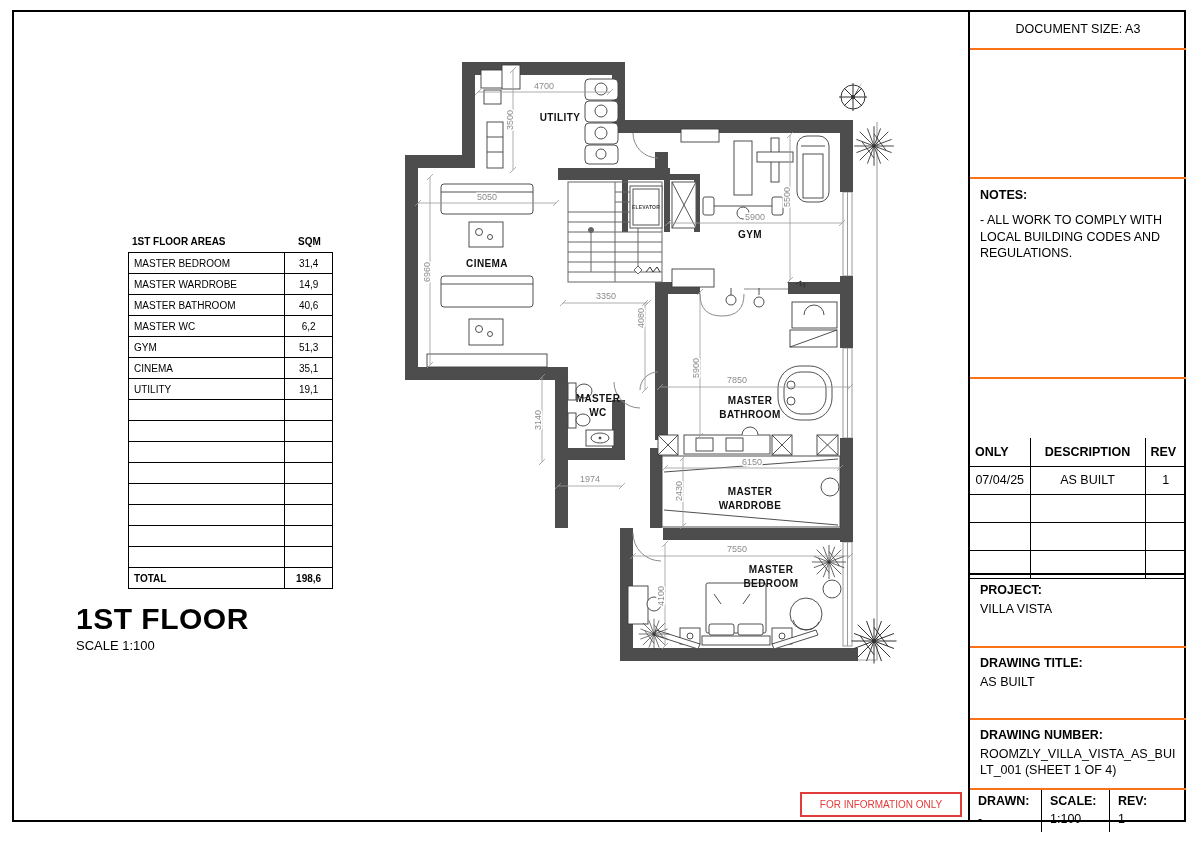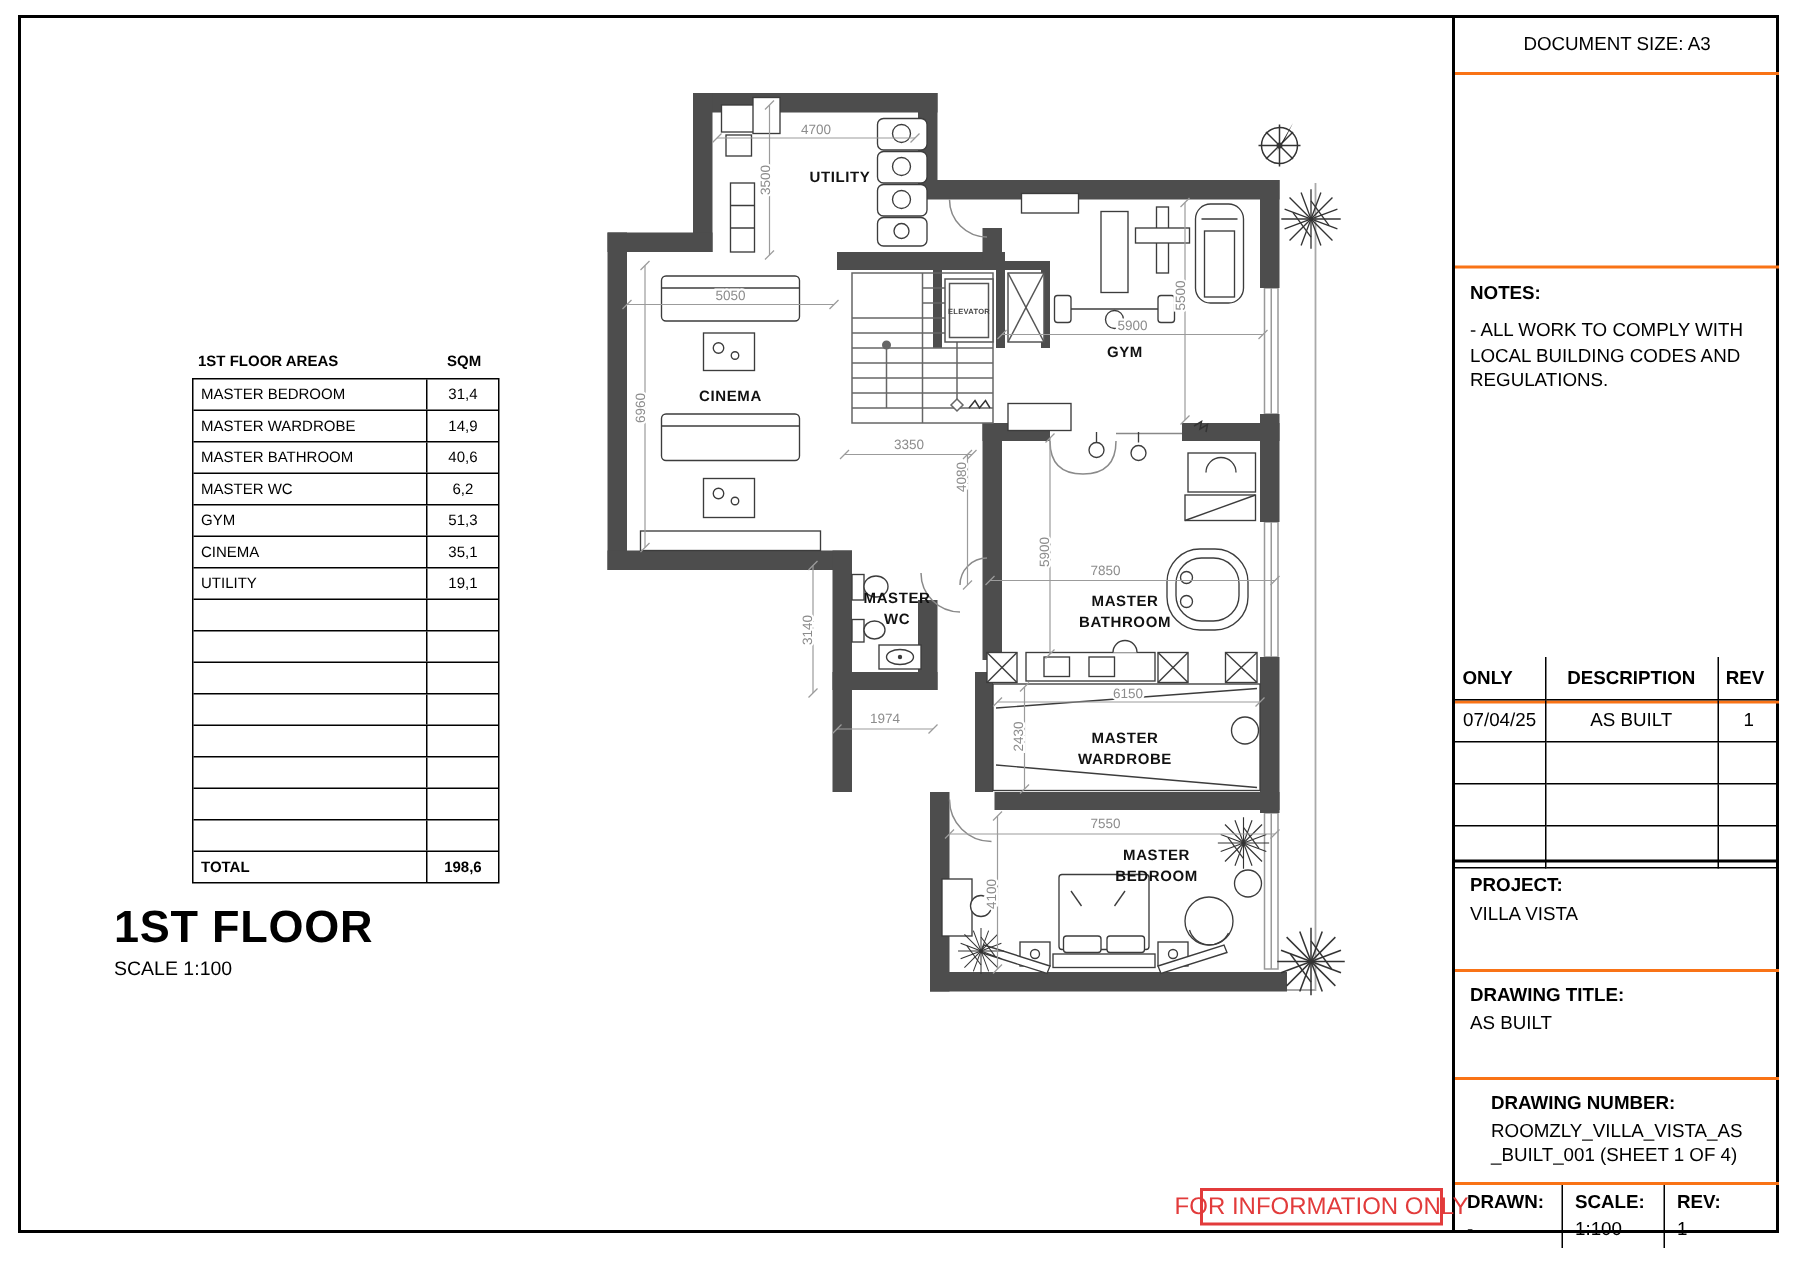--- a/index.html
+++ b/index.html
@@ -6,36 +6,36 @@
   .page{position:relative;width:1200px;height:849px;background:#fff;overflow:hidden;
         font-family:"Liberation Sans", sans-serif;color:#000;}
   .page-border{position:absolute;left:12px;top:10px;width:1174px;height:812px;
         border:2px solid #000;box-sizing:border-box;}
   
   .titleblock{position:absolute;left:968px;top:10px;width:218px;height:812px;
         border-left:2px solid #000;box-sizing:border-box;font-size:12.5px;}
   .tb-cell{position:absolute;left:0;width:100%;box-sizing:border-box;border-bottom:2px solid #f97316;}
   .tb-docsize{top:0;height:40px;display:flex;align-items:center;justify-content:center;}
   .tb-empty{top:40px;height:129px;}
-  .tb-notes{top:169px;height:290px;padding:9px 10px;}
+  .tb-notes{top:169px;height:200px;padding:9px 10px;}
   .tb-notes .h{font-weight:bold;margin-bottom:10px;}
   .tb-notes p{margin:0 0 14px 0;line-height:1.32;}
   .tb-rev{top:428px;height:137px;border-bottom:2px solid #000;}
   .rev-table{width:100%;height:100%;border-collapse:collapse;table-layout:fixed;font-size:12.5px;}
   .rev-table th,.rev-table td{border:1.5px solid #000;padding:0 5px;overflow:hidden;white-space:nowrap;}
   .rev-table th{font-weight:bold;text-align:left;height:22px;}
   .rev-table th.c,.rev-table td.c{text-align:center;}
   .rev-table tr{height:28px;}
   .rev-table th:first-child,.rev-table td:first-child{border-left:none;}
   .rev-table th:last-child,.rev-table td:last-child{border-right:none;}
   .rev-table tr:first-child th{border-top:none;}
   .col-date{width:60px;}.col-desc{width:115px;}.col-rev{width:41px;}
   .tb-project{top:565px;height:73px;padding:8px 10px;}
   .tb-dtitle{top:638px;height:72px;padding:8px 10px;}
-  .tb-dnumber{top:710px;height:70px;padding:8px 24px;}
+  .tb-dnumber{top:710px;height:70px;padding:8px 10px;}
   .tb-label{font-weight:bold;margin-bottom:4px;}
   .tb-value{line-height:1.3;word-break:break-all;}
   .tb-footer{top:780px;height:42px;border-bottom:none;display:flex;}
   .tb-footer .fcell{box-sizing:border-box;padding:4px 8px;border-right:1.5px solid #000;}
   .tb-footer .fcell:last-child{border-right:none;}
   .fc-drawn{width:72px;}.fc-scale{width:68px;}.fc-rev{flex:1;}
   
   .areas{position:absolute;left:128px;top:231px;width:205px;font-size:10px;}
   .areas-header{display:flex;height:21px;font-weight:bold;align-items:center;}
   .areas-header .n{width:157px;padding-left:4px;}
@@ -46,21 +46,21 @@
   .arow .n{width:151px;padding-left:5px;border-right:1px solid #000;height:100%;
            display:flex;align-items:center;overflow:hidden;white-space:nowrap;}
   .arow .v{width:47px;text-align:center;}
   .arow.total{font-weight:bold;}
   
   .floor-title{position:absolute;left:76px;top:602px;}
   .floor-title .big{font-size:30px;font-weight:bold;letter-spacing:0.5px;}
   .floor-title .scale{font-size:13px;margin-top:2px;}
   
   .stamp{position:absolute;left:800px;top:792px;width:162px;height:25px;box-sizing:border-box;
-         border:2px solid #e23b3b;color:#e23b3b;font-size:16px;
+         border:2px solid #e23b3b;color:#e23b3b;font-size:10px;
          display:flex;align-items:center;justify-content:center;white-space:nowrap;}
   
   .room-label{font:bold 10px "Liberation Sans",sans-serif;fill:#111;letter-spacing:0.4px;}
   .dim{font:9px "Liberation Sans",sans-serif;fill:#8c8c8c;
        paint-order:stroke;stroke:#fff;stroke-width:3px;}
   .tinytxt{font:bold 5px "Liberation Sans",sans-serif;fill:#444;letter-spacing:0.2px;}
 </style>
 </head>
 <body>
 

